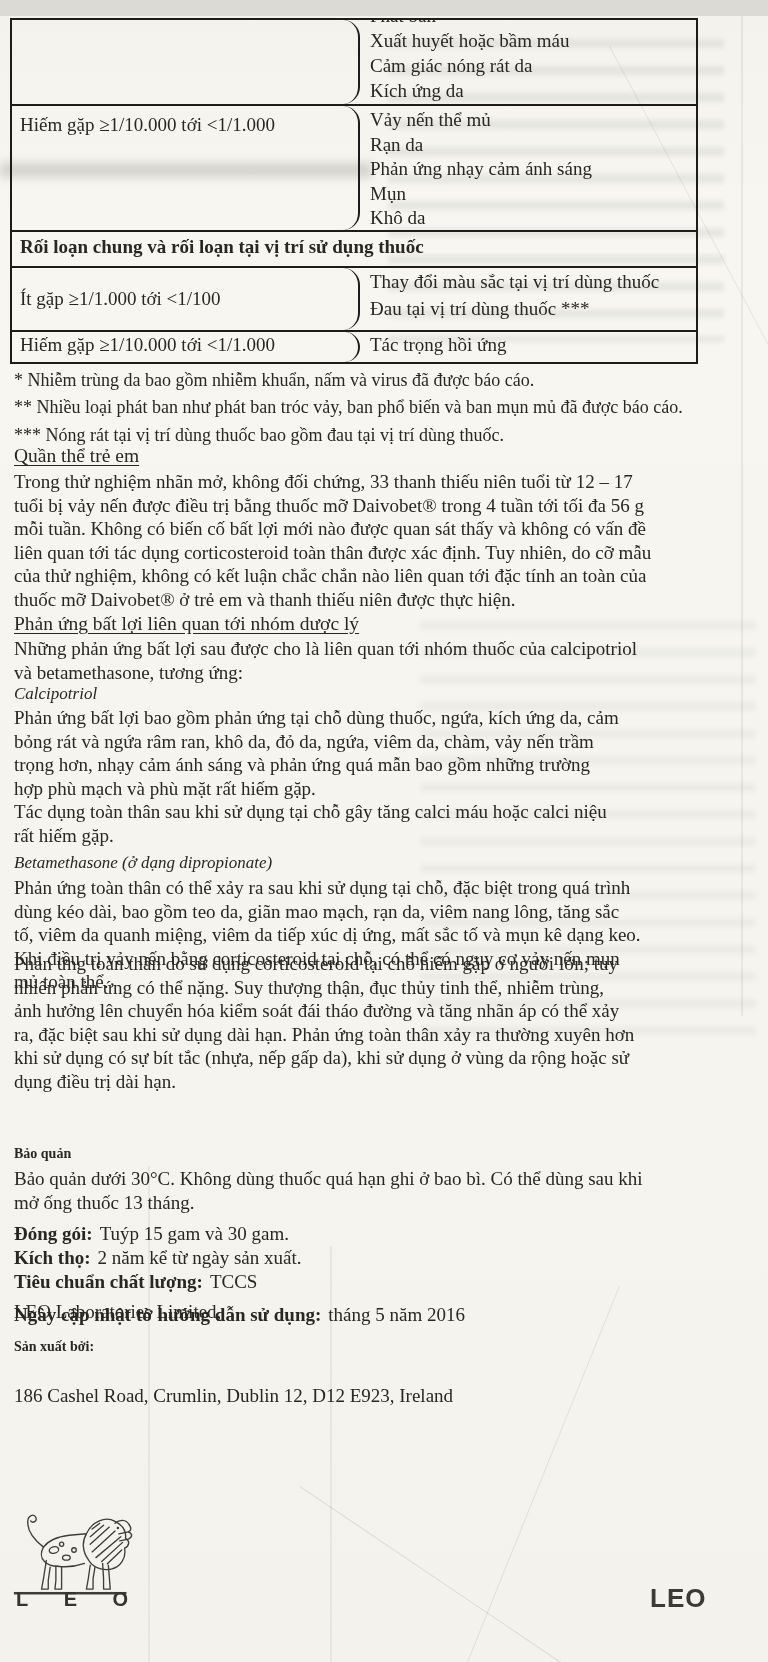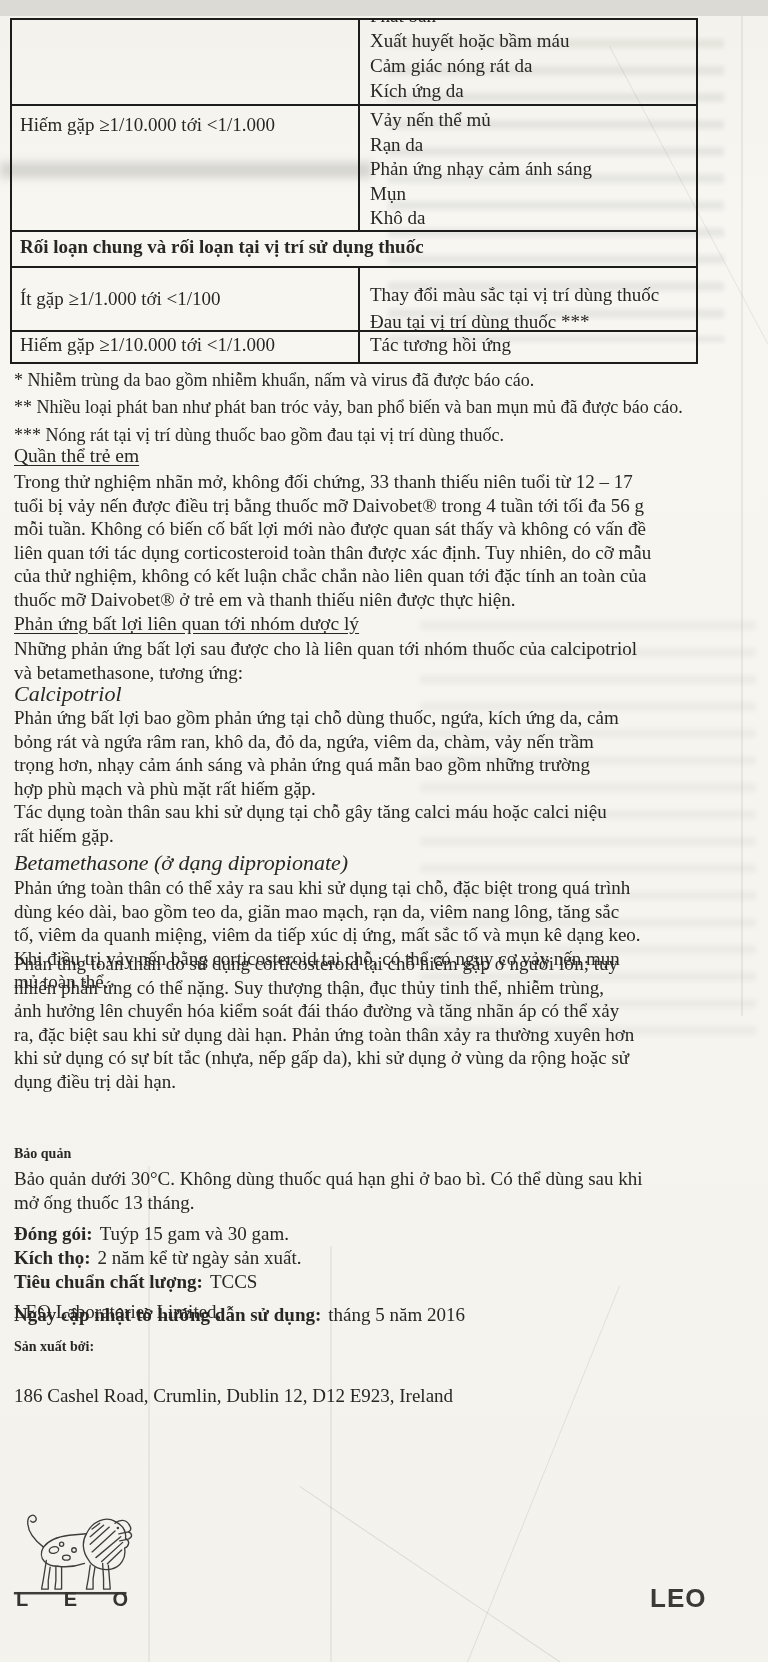--- a/index.html
+++ b/index.html
@@ -35,41 +35,41 @@
   .drug-table{
     position:absolute;left:10px;top:2px;width:684px;
     border:2px solid #1c1c1a;
     font-size:19px;
   }
   .t-row{display:flex;overflow:hidden;}
   .t-row + .t-row{border-top:2px solid #1c1c1a;}
   .t-left{
     width:348px;box-sizing:border-box;
     border-right:2px solid #1c1c1a;
-    padding:4px 6px 0 8px;white-space:pre;
+    padding:4px 6px 0 8px;white-space:pre;border-radius:17px;
   }
   .t-right{flex:1;padding:0 4px 0 10px;white-space:pre;}
   .t-full{padding:4px 8px;white-space:pre;}
   .row1{height:84px;}
   .row1 .t-right{line-height:25px;margin-top:-17px;padding-top:0;}
   .row2{height:124px;}
   .row2 .t-right{line-height:24.5px;padding-top:2px;}
   .row2 .t-left{padding-top:8px;}
   .row3{height:34px;font-weight:bold;}
   .row4{height:62px;}
-  .row4 .t-right{line-height:27px;padding-top:13px;}
+  .row4 .t-right{line-height:27px;padding-top:0;}
   .row4 .t-left{padding-top:20px;}
   .row5{height:30px;}
   .row5 .t-left,.row5 .t-right{padding-top:2px;}
   
   .tb{position:absolute;left:14px;width:744px;white-space:pre;font-size:19px;line-height:23.5px;font-family:Liberation Serif, serif;}
   .footnotes{font-size:18px;line-height:27.3px;}
   .h-underline{text-decoration:underline;text-underline-offset:3px;font-size:19.5px;}
   .h-bold{font-weight:700;font-size:14px;}
-  .h-italic{font-style:italic;font-size:22px;}
+  .h-italic{font-style:italic;font-size:17px;}
   .lbl{font-weight:700;margin-right:7px;}
   
   .lion-wrap{position:absolute;left:12px;top:1486px;width:124px;height:96px;}
   .leo-letters{
     position:absolute;left:16px;top:1572px;width:112px;
     display:flex;justify-content:space-between;
     font-family:"Liberation Sans","DejaVu Sans",sans-serif;
     font-weight:600;font-size:20px;color:#353430;
   }
   .leo-brand{
@@ -112,21 +112,21 @@
     <div class="t-row row3">
       <div class="t-full">Rối loạn chung và rối loạn tại vị trí sử dụng thuốc</div>
     </div>
     <div class="t-row row4">
       <div class="t-left">Ít gặp ≥1/1.000 tới &lt;1/100</div>
       <div class="t-right">Thay đổi màu sắc tại vị trí dùng thuốc
 Đau tại vị trí dùng thuốc ***</div>
     </div>
     <div class="t-row row5">
       <div class="t-left">Hiếm gặp ≥1/10.000 tới &lt;1/1.000</div>
-      <div class="t-right">Tác tương hồi ứng</div>
+      <div class="t-right">Tác trọng hồi ứng</div>
     </div>
   </div>
 
   <div class="tb footnotes" style="top:351px">* Nhiễm trùng da bao gồm nhiễm khuẩn, nấm và virus đã được báo cáo.
 ** Nhiều loại phát ban như phát ban tróc vảy, ban phổ biến và ban mụn mủ đã được báo cáo.
 *** Nóng rát tại vị trí dùng thuốc bao gồm đau tại vị trí dùng thuốc.</div>
 
   <div class="tb h-underline" style="top:428px">Quần thể trẻ em</div>
   <div class="tb" style="top:454px">Trong thử nghiệm nhãn mở, không đối chứng, 33 thanh thiếu niên tuổi từ 12 – 17
 tuổi bị vảy nến được điều trị bằng thuốc mỡ Daivobet® trong 4 tuần tới tối đa 56 g

